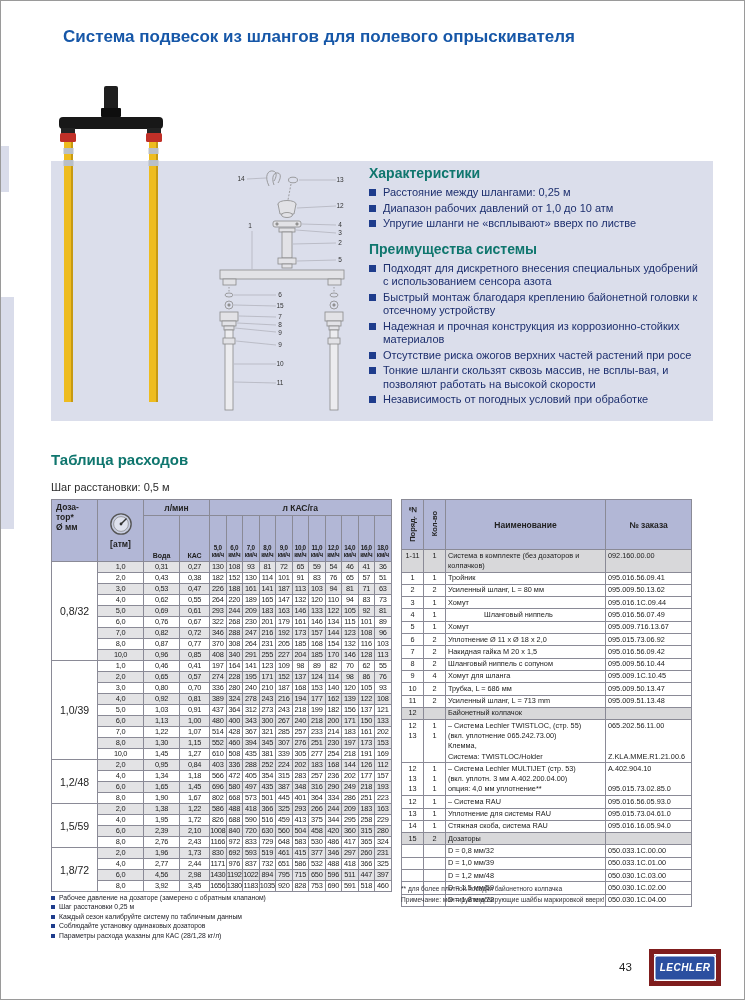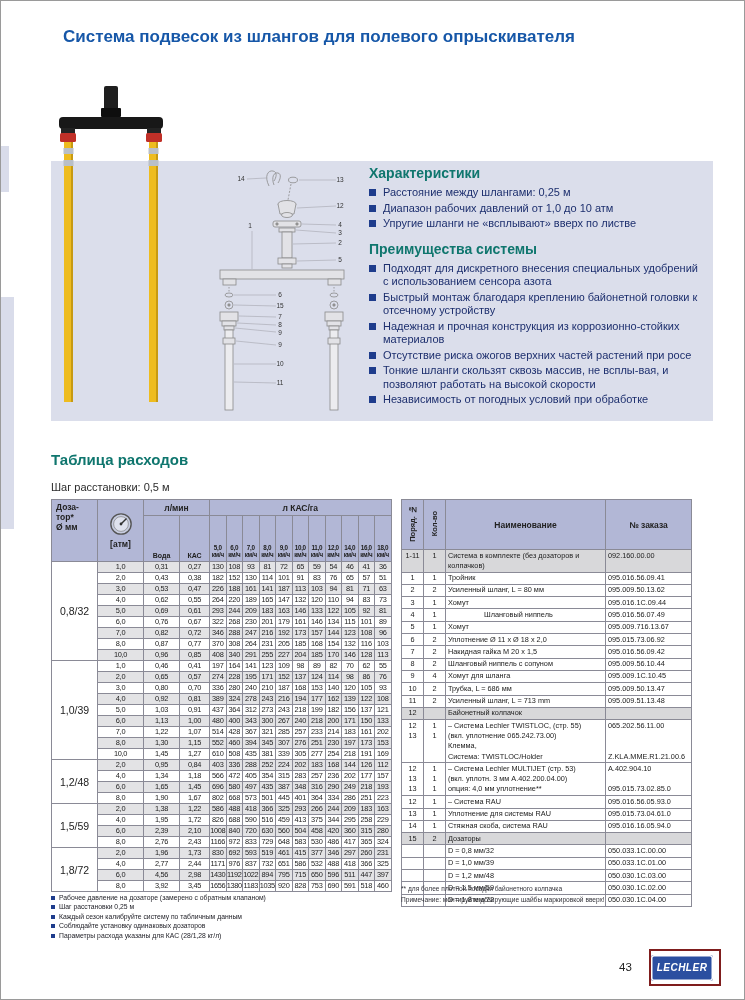--- a/index.html
+++ b/index.html
@@ -68,22 +68,22 @@
 
   .fn-left { position:absolute; left:50px; top:893px; width:340px; }
   .fn-left .bullet-item { font-size:6.8px; line-height:8.2px; color:#23232a;
         margin-bottom:1.2px; }
   .fn-left .bullet-sq { width:4px; height:4px; margin:2px 4px 0 0; }
   .fn-right { position:absolute; left:400px; top:882px; width:330px;
         font-size:6.6px; line-height:11px; color:#33333a; }
 
   .page-num { position:absolute; left:618px; top:960px; font-size:11.5px; color:#222; }
   .logo-box { position:absolute; left:648px; top:948px; width:72px; height:37px;
-        background:#fff; border:2px solid #7f1d1d; display:flex; align-items:center;
-        justify-content:flex-start; }
+        background:#fff; border:5px solid #7f1d1d; display:flex; align-items:center;
+        justify-content:flex-end; }
   .logo-inner { width:62px; height:26px; background:#2b4fa0; border-radius:3px;
         box-shadow:inset 0 0 0 1.5px #fff, inset 0 0 0 2.5px #2b4fa0;
         display:flex; align-items:center; justify-content:center; }
   .logo-inner span { color:#fff; font-weight:bold; font-style:italic; font-size:10px;
         letter-spacing:0.5px; }
 </style>
 </head>
 <body>
 
 <div class="page">

